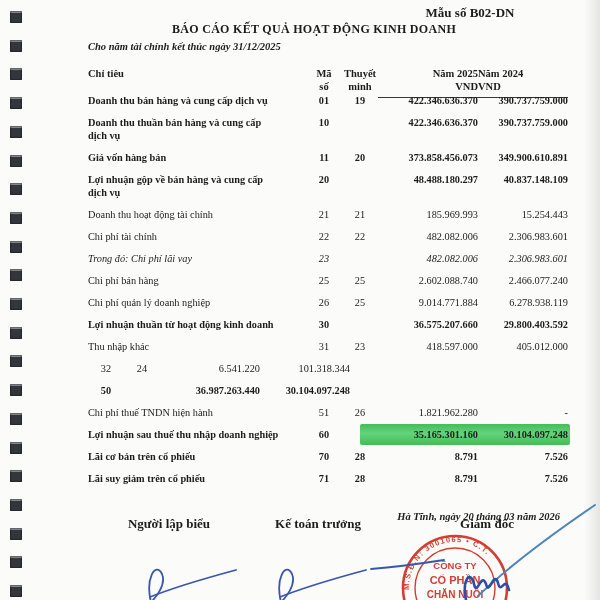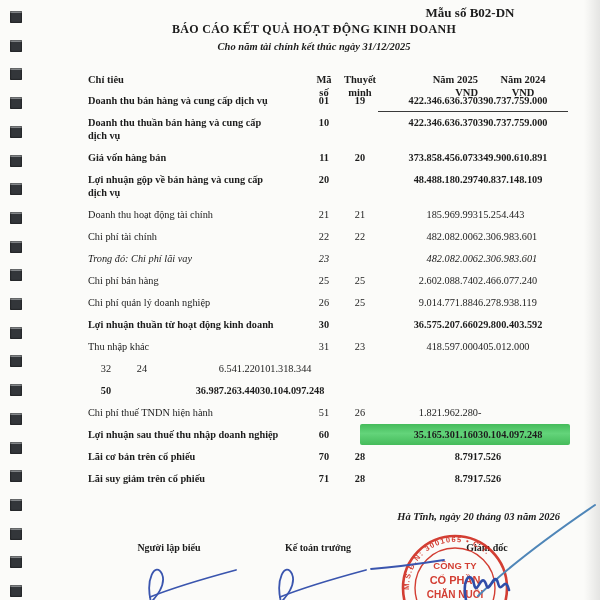--- a/index.html
+++ b/index.html
@@ -15,48 +15,48 @@
   .hole{
     position:absolute; left:10px; width:12px; height:12px; border-radius:1px;
     background:linear-gradient(#8a8d90 0 2px,#33363a 2px);
     box-shadow:inset 0 0 2px #000;
   }
   
   .form-no{position:absolute; top:5px; left:370px; width:200px; text-align:center;
     font-weight:bold; font-size:13px;}
   .doc-title{position:absolute; top:22px; left:88px; width:452px; text-align:center;
     font-weight:bold; font-size:12px; letter-spacing:.3px;}
-  .doc-subtitle{position:absolute; top:41px; left:88px; width:452px; text-align:center;
+  .doc-subtitle{position:absolute; top:41px; left:88px; width:452px; 
     font-style:italic; font-weight:bold; font-size:10.5px;}
   
-  .thead{position:absolute; left:88px; top:74px; width:480px; display:flex;
+  .thead{position:absolute; left:88px; top:68px; width:480px; display:flex;
     font-weight:bold; font-size:10.5px; line-height:12.5px;}
   .thead .hc{display:flex; flex-direction:column;}
   .h-label{width:218px;}
   .h-code{width:36px; text-align:center;}
   .h-note{width:36px; text-align:center;}
   .h-y25{width:100px; text-align:right; border-bottom:1.5px solid #3a3a3a; padding-bottom:2px;}
-  .h-y24{width:90px; text-align:center; border-bottom:1.5px solid #3a3a3a; padding-bottom:12px;}
+  .h-y24{width:90px; text-align:left; border-bottom:1.5px solid #3a3a3a; padding-bottom:4px;}
   .rows{position:absolute; left:88px; top:94px; width:480px; z-index:2;}
   .row{display:flex; margin-bottom:9px; font-size:10.3px; line-height:13px; position:relative;}
   .row>div{position:relative; z-index:1;}
   .row.b{font-weight:bold;font-family:Liberation Serif, serif;}
   .row.i{font-style:italic;}
   .c-label{width:218px; white-space:nowrap;}
   .c-code{width:36px; text-align:center;}
   .c-note{width:36px; text-align:center;}
   .c-v25{width:100px; text-align:right;}
-  .c-v24{width:90px; text-align:left;}
+  .c-v24{width:90px; text-align:right;}
   .row.hl::before{content:''; position:absolute; left:272px; top:-4px; width:210px; height:21px;
     background:linear-gradient(180deg,#45bb5b,#63d47a 45%,#45bb5b); border-radius:2px; z-index:0;}
   
   .date-line{position:absolute; top:511px; left:260px; width:300px; text-align:right;
     font-style:italic; font-weight:bold; font-size:10.5px; z-index:2;}
-  .signer{position:absolute; top:542px; transform:translateX(-50%);
-    font-weight:bold; font-size:10px; z-index:3; white-space:nowrap;}
+  .signer{position:absolute; top:516px; transform:translateX(-50%);
+    font-weight:bold; font-size:13px; z-index:3; white-space:nowrap;}
   .signer.s0{left:169px;} .signer.s1{left:318px;} .signer.s2{left:487px;}
   .stamp-svg{position:absolute; left:370px; top:530px; z-index:4; opacity:.9;}
   .sig-svg{position:absolute; left:0; top:0; z-index:6; pointer-events:none;}
 </style>
 </head>
 <body>
 
 <div class="page">
   <div class="edge-right"></div>
   <div>

